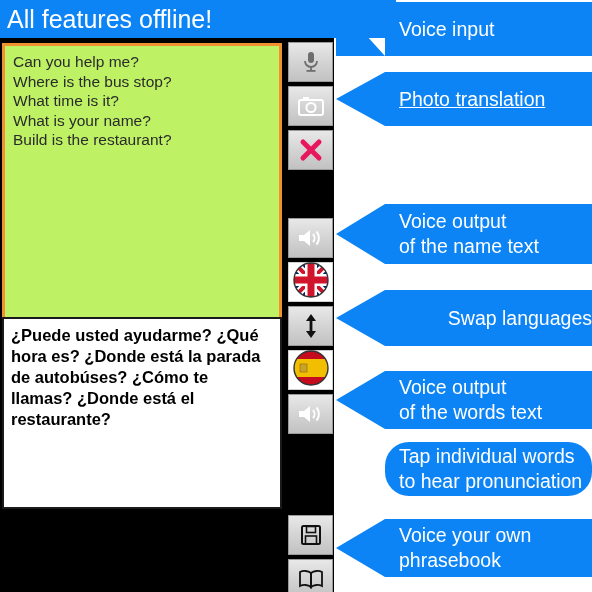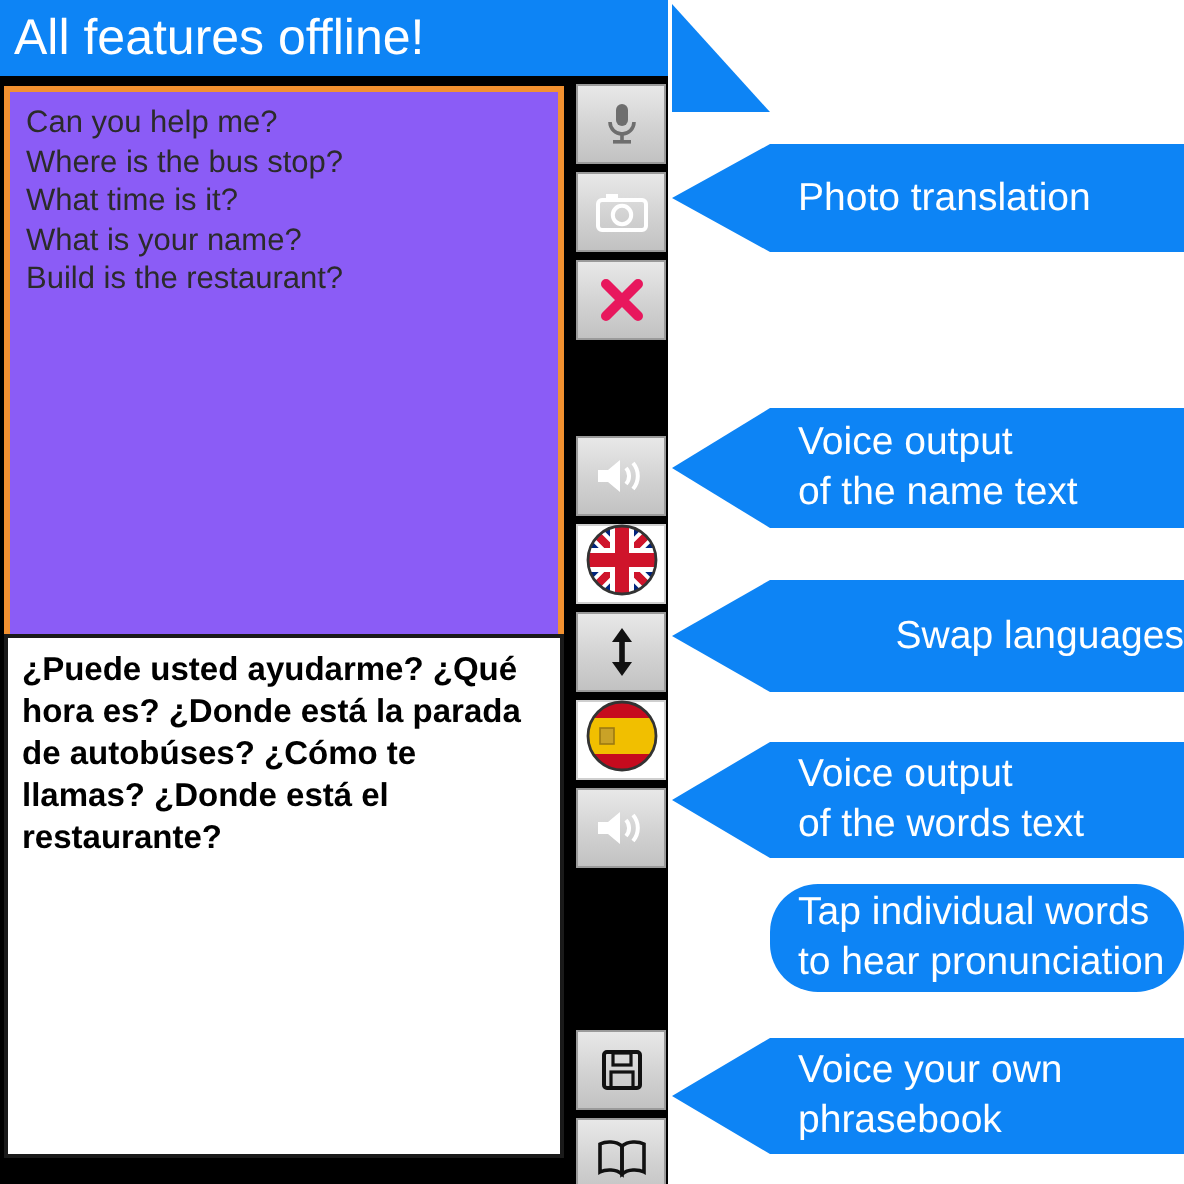--- a/index.html
+++ b/index.html
@@ -9,50 +9,50 @@
     font-family:"Liberation Sans", sans-serif;
     overflow:hidden;
     position:relative;
   }
   #app{position:absolute;left:0;top:0;width:592px;height:592px;}
 
   
   .phone{position:absolute;left:0;top:0;width:334px;height:592px;background:#000;}
 
   .titlebar{
-    position:absolute;left:0;top:0;width:334px;height:38px;
+    position:absolute;left:0;top:0;width:396px;height:38px;
     background:#0d84f5;
     color:#ffffff;
     font-size:25px;
     line-height:38px;
     padding-left:7px;
     box-sizing:border-box;
     white-space:nowrap;
     overflow:hidden;
   }
 
   
   .input-panel{
     position:absolute;left:2px;top:43px;width:280px;height:336px;
-    background:#8b5cf6;
+    background:#bef264;
     border:3px solid #f29130;
     box-sizing:border-box;
     padding:6px 8px 0 8px;
     overflow:hidden;
   }
   .input-line{
     color:#2b2b2b;
     font-size:15.5px;
     line-height:19.5px;
     white-space:nowrap;
   }
 
   
   .output-panel{
-    position:absolute;left:2px;top:317px;width:280px;height:262px;
+    position:absolute;left:2px;top:317px;width:280px;height:192px;
     background:#ffffff;
     border:2px solid #1a1a1a;
     box-sizing:border-box;
     padding:6px 7px 0 7px;
     overflow:hidden;
   }
   .output-text{
     color:#000000;
     font-weight:bold;
     font-size:16.5px;
@@ -226,23 +226,26 @@
           <svg width="26" height="20" viewBox="0 0 26 20">
             <path d="M13 4 C10 1.5 5 1.5 2 3 V17 C5 15.5 10 15.5 13 18 Z" stroke="#111" stroke-width="1.8" fill="none"></path>
             <path d="M13 4 C16 1.5 21 1.5 24 3 V17 C21 15.5 16 15.5 13 18 Z" stroke="#111" stroke-width="1.8" fill="none"></path>
           </svg>
         </span>
       </div>
 
     </div>
   </div>
 
+  <div class="callout" style="left:385px;top:2px;width:207px;height:54px;">
+    <div class="co-line">Voice input</div>
+  </div>
   <div style="position:absolute;left:336px;top:2px;width:0;height:0;border-style:solid;border-width:54px 0 0 49px;border-color:transparent transparent transparent #0d84f5;"></div>
 
-  <div class="callout" style="left:385px;top:72px;width:207px;height:54px;">
+  <div class="callout" style="left:385px;top:72px;width:207px;height:54px;text-decoration:underline;">
     <div class="co-line">Photo translation</div>
   </div>
   <div style="position:absolute;left:336px;top:72px;width:0;height:0;border-style:solid;border-width:27px 49px 27px 0;border-color:transparent #0d84f5 transparent transparent;"></div>
 
   <div class="callout" style="left:385px;top:204px;width:207px;height:60px;">
     <div class="co-line">Voice output</div>
     <div class="co-line">of the name text</div>
   </div>
   <div style="position:absolute;left:336px;top:204px;width:0;height:0;border-style:solid;border-width:30px 49px 30px 0;border-color:transparent #0d84f5 transparent transparent;"></div>
 

